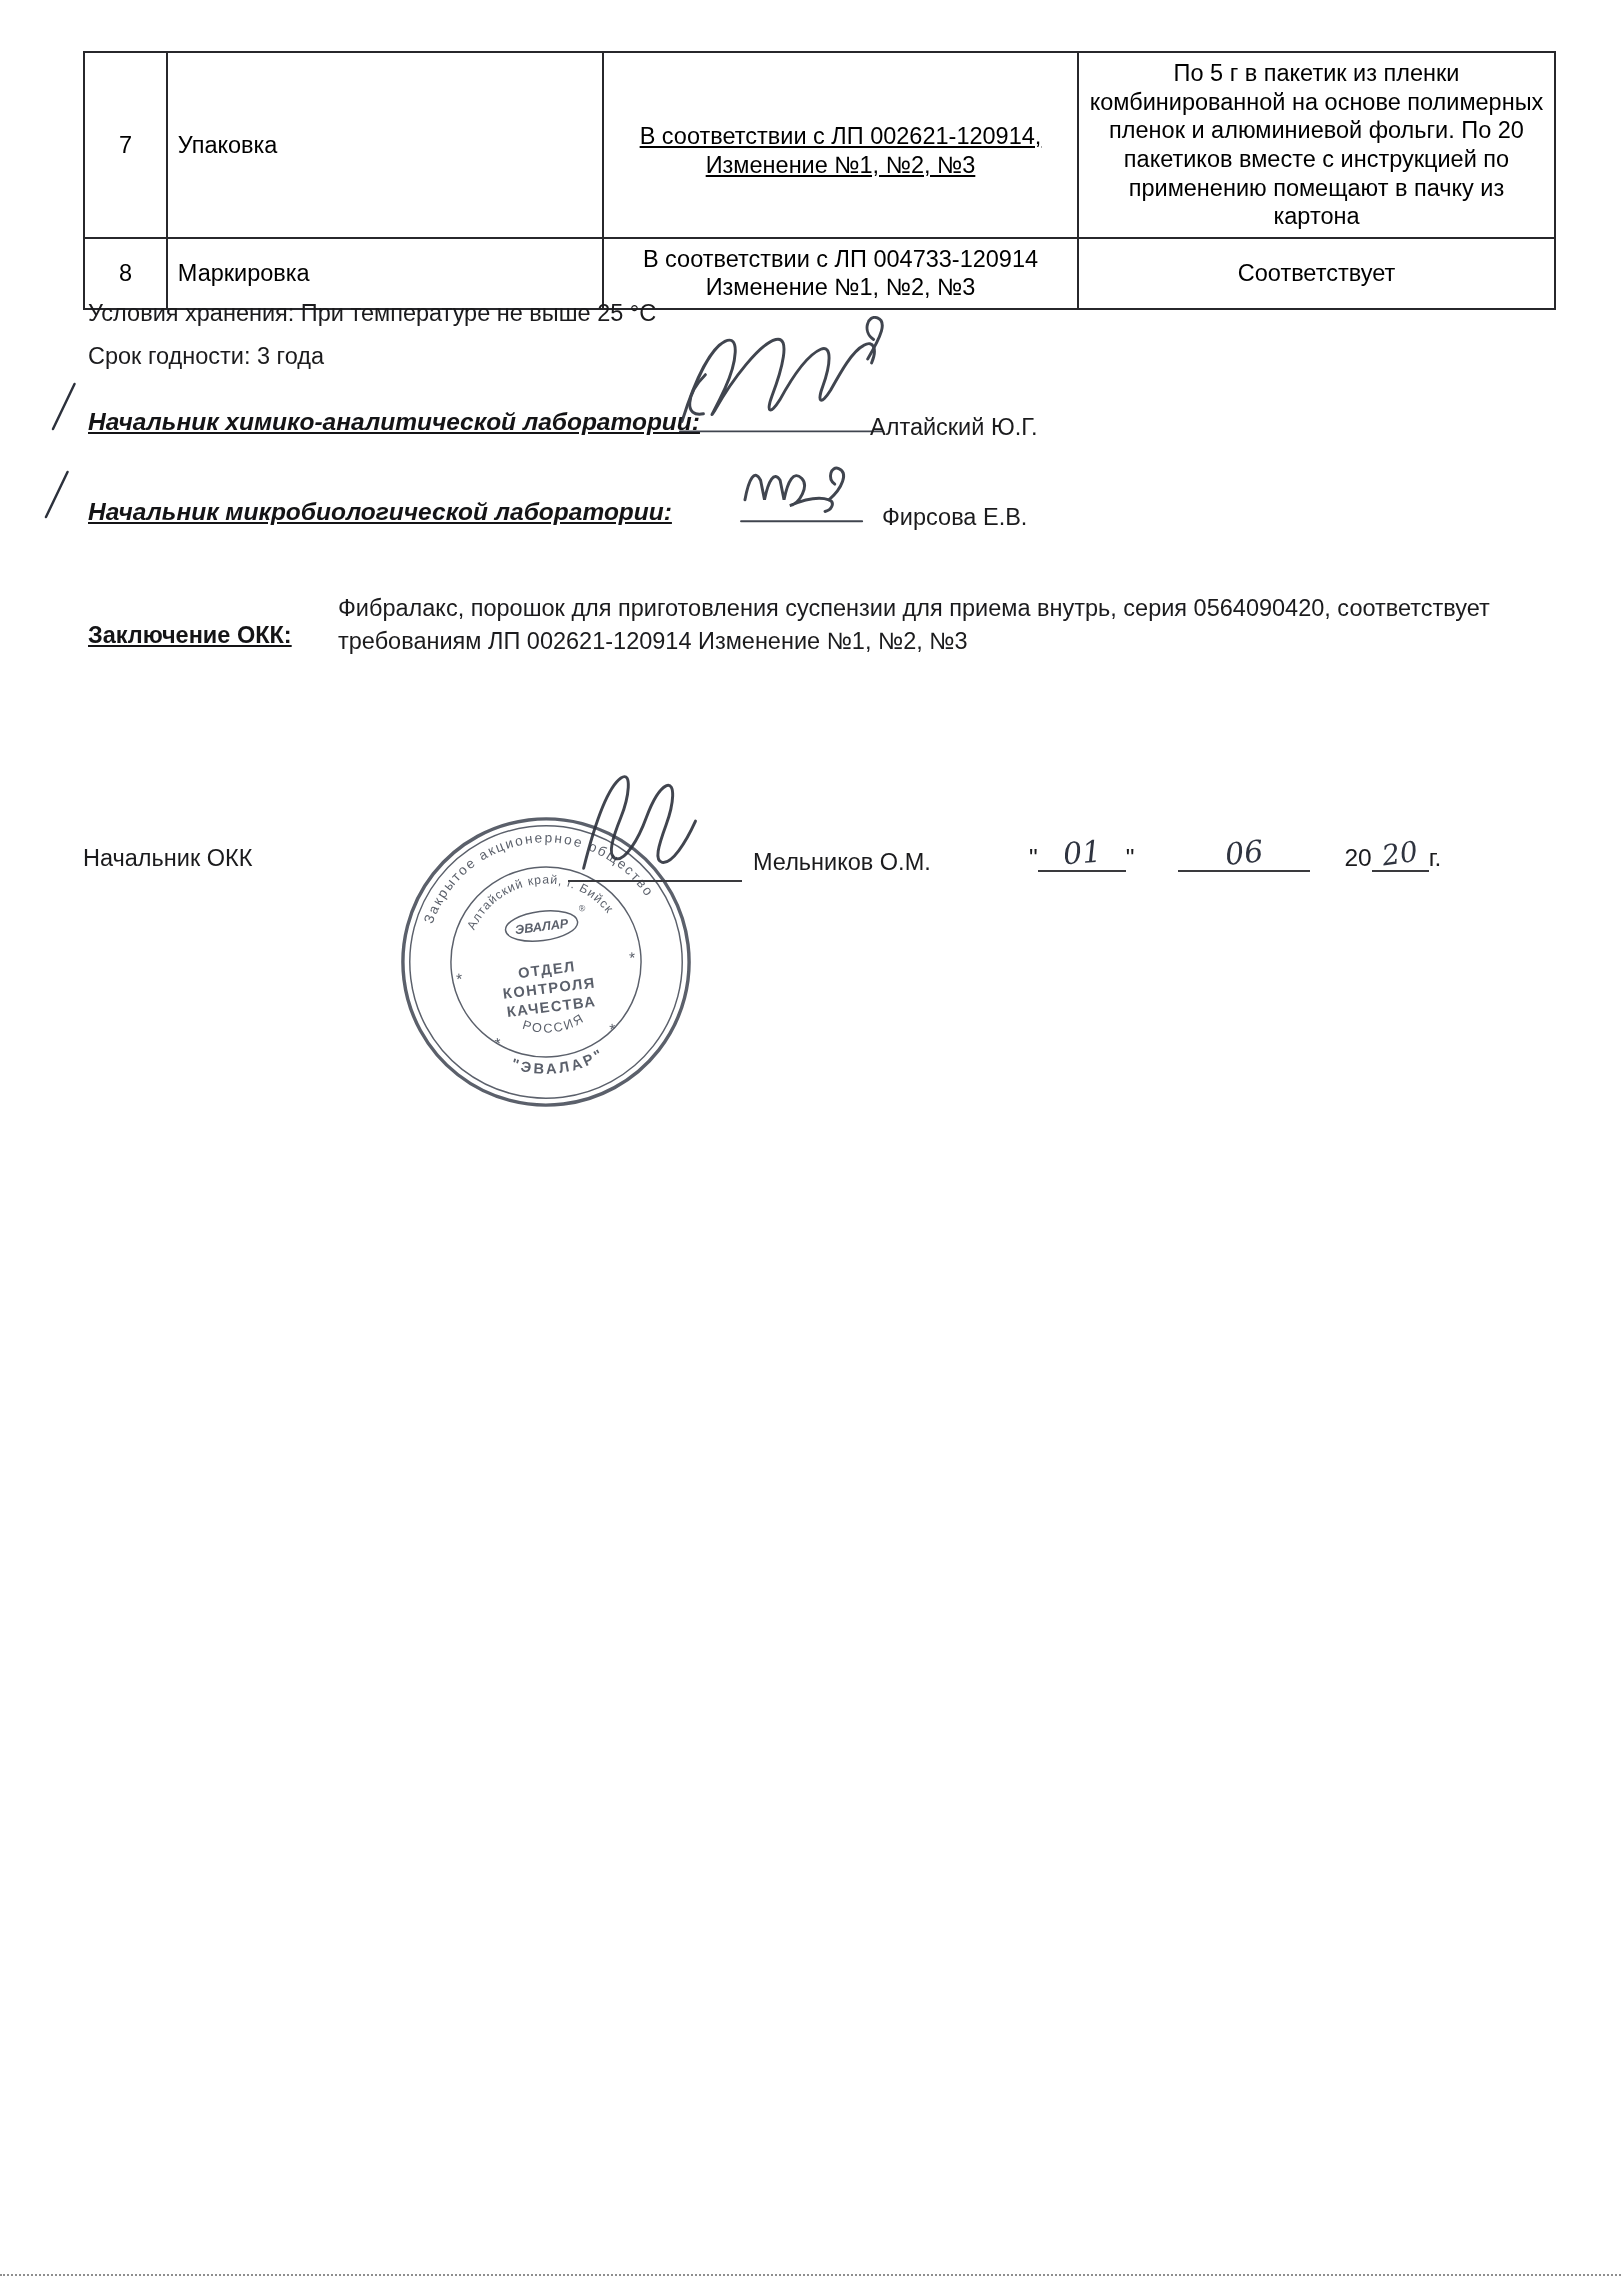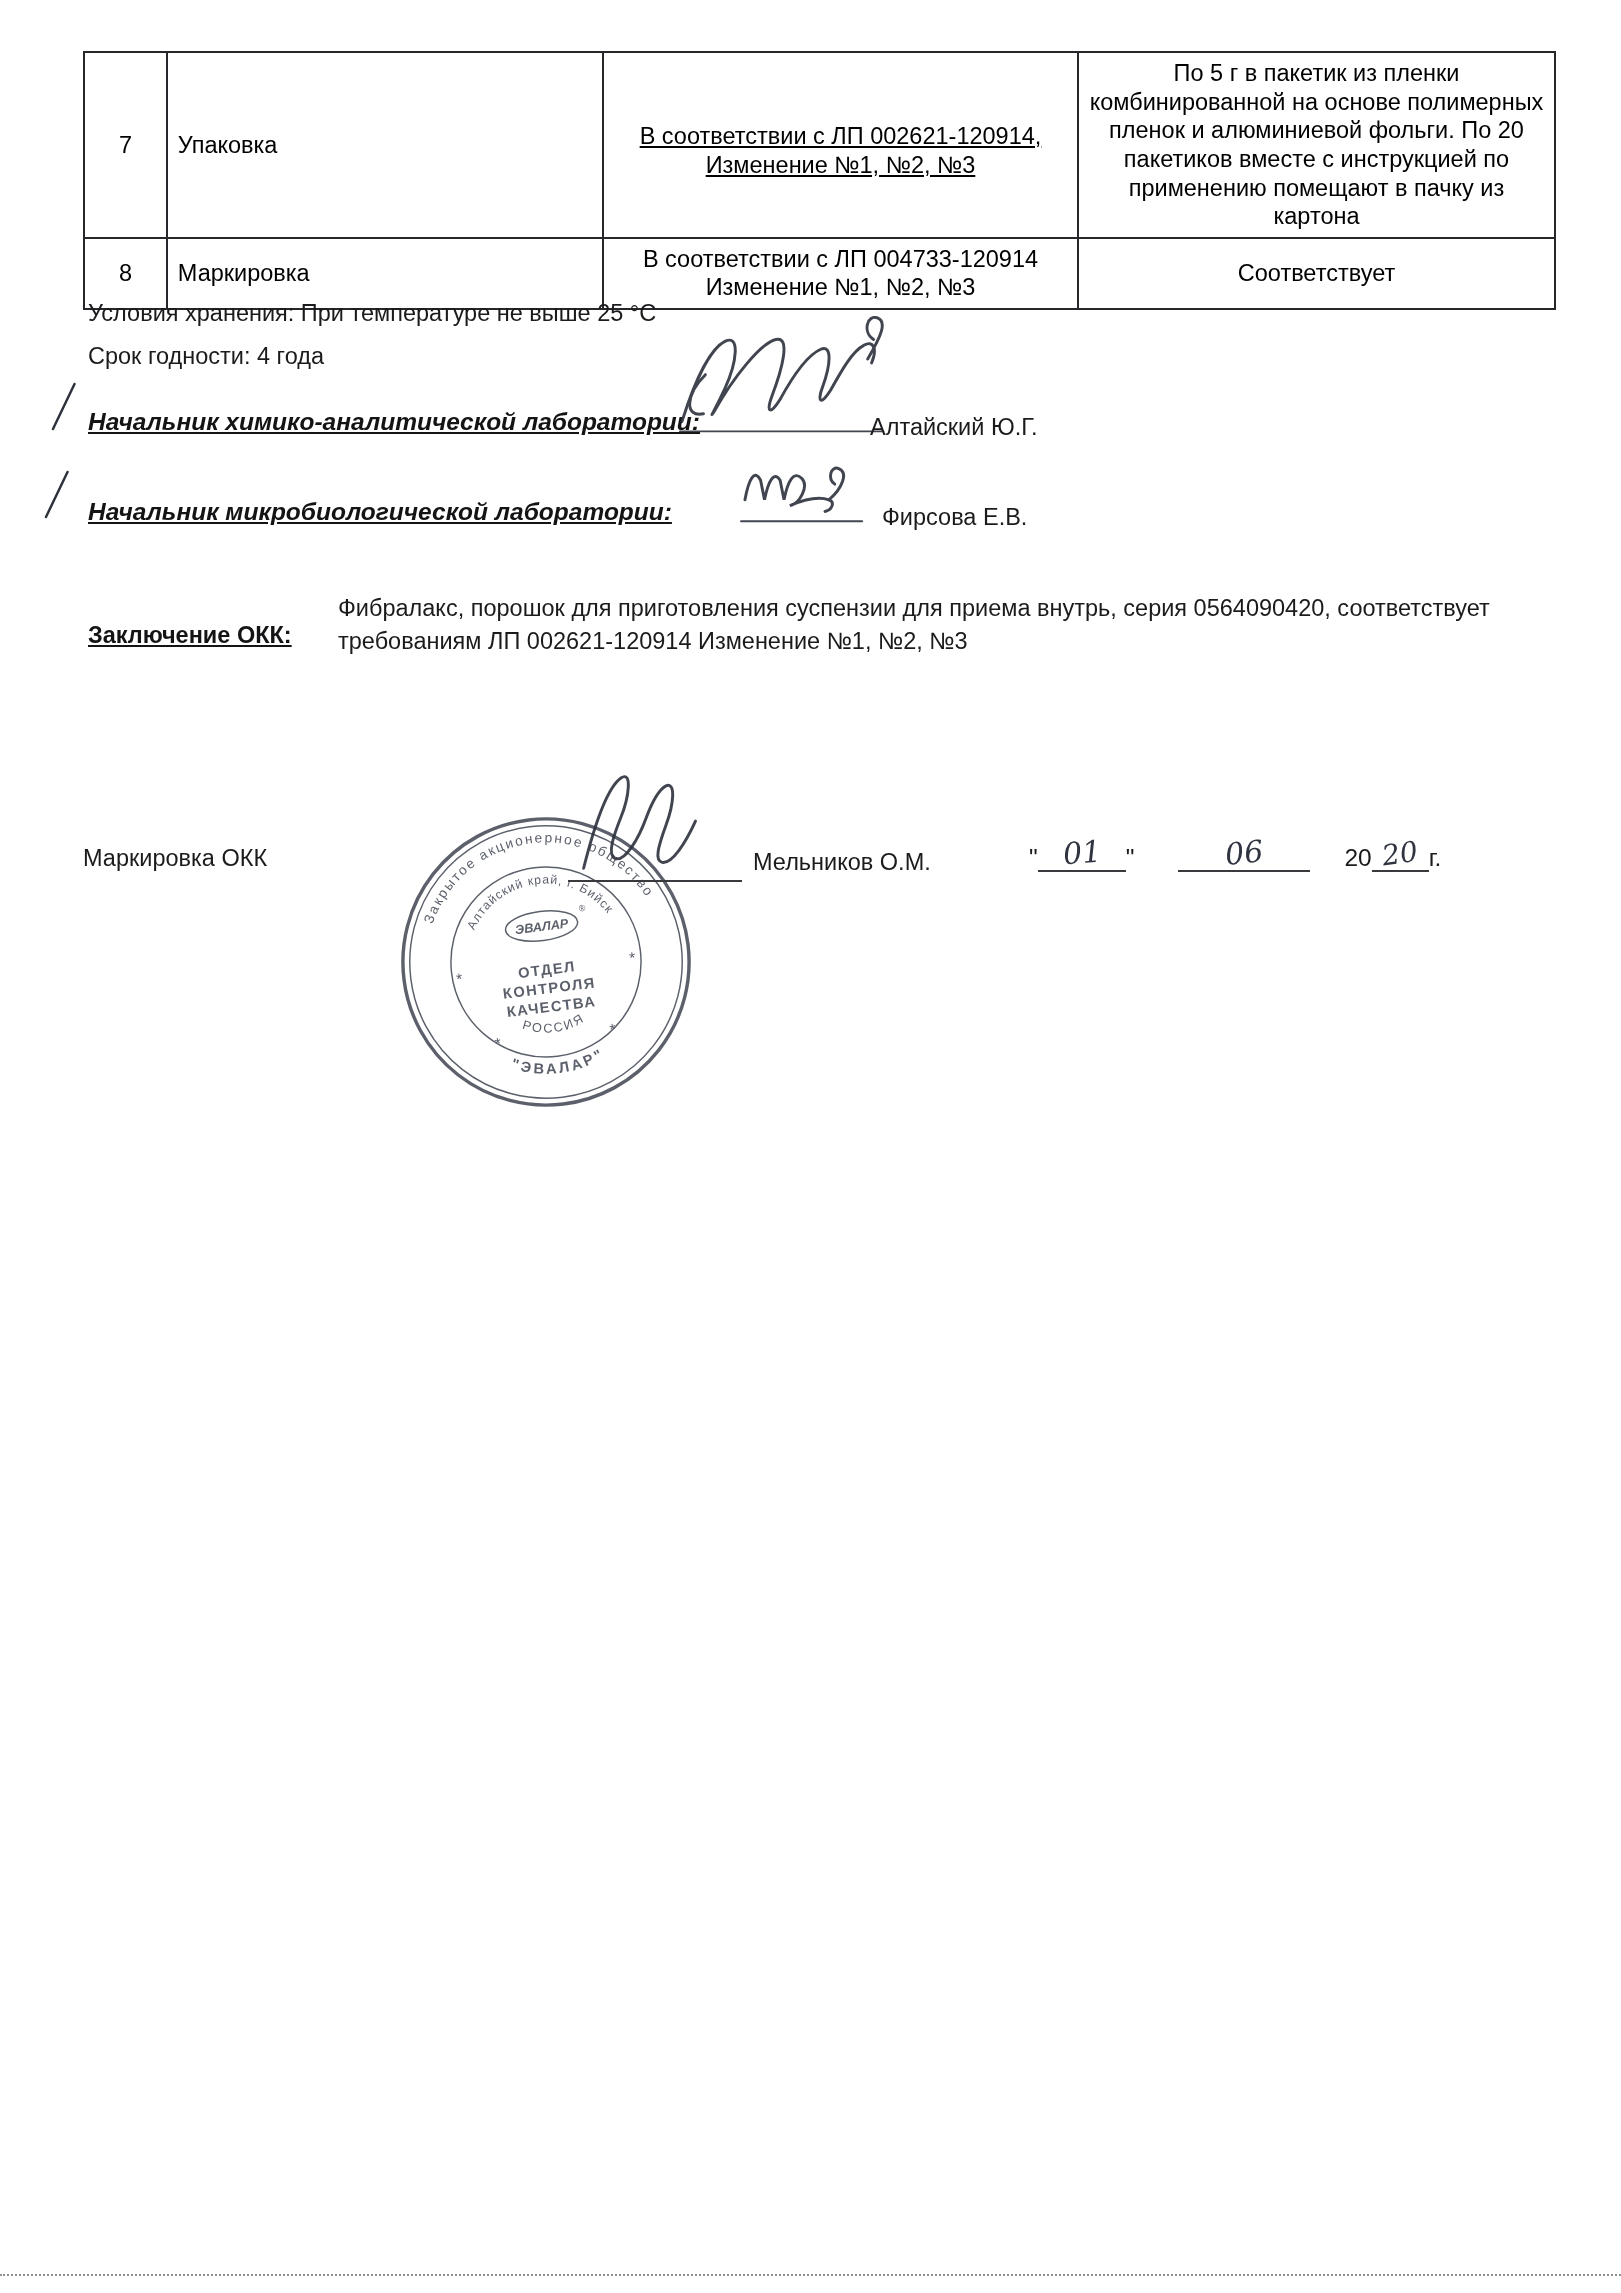--- a/index.html
+++ b/index.html
@@ -71,21 +71,21 @@
     <tr style="height:63px;">
       <td class="c-num">8</td>
       <td class="c-param">Маркировка</td>
       <td class="c-req">В соответствии с ЛП 004733-120914 Изменение №1, №2, №3</td>
       <td class="c-res">Соответствует</td>
     </tr>
   </tbody>
     </table>
 
   <div class="abs body-text" style="left:88px;top:300px;">Условия хранения: При температуре не выше 25 °С</div>
-  <div class="abs body-text" style="left:88px;top:343px;">Срок годности: 4 года</div>
+  <div class="abs body-text" style="left:88px;top:343px;">Срок годности: 3 года</div>
 
   <svg class="abs" style="left:51px;top:382px;" width="25.5" height="49" viewBox="0 0 26 50">
     <path d="M24 2 L2 48" stroke="#2c313c" stroke-width="2.5" fill="none" stroke-linecap="round"></path>
   </svg>
   <div class="abs sig-title" style="left:88px;top:408px;">Начальник химико-аналитической лаборатории:</div>
   <svg class="abs" style="left:676px;top:316px;" width="225" height="132" viewBox="0 0 230 135">
     <g stroke="#2c313c" stroke-width="3" fill="none" stroke-linecap="round" opacity="0.9">
       <path d="M 6 108 C 18 70 34 34 50 26 C 66 18 62 48 50 74 C 40 96 32 108 40 96 C 58 64 86 28 102 24 C 118 20 108 56 98 82 C 92 98 96 102 106 86 C 118 64 134 40 148 34 C 160 29 158 50 150 72 C 144 88 148 92 158 76 C 168 58 180 36 192 30 C 202 24 206 34 200 48"></path>
       <path d="M 30 60 C 10 80 8 104 28 100"></path>
       <path d="M 196 44 C 210 20 216 6 206 2 C 196 -2 190 16 202 24"></path>
@@ -103,21 +103,21 @@
       <path d="M 8 52 C 12 30 18 20 24 32 L 28 52 C 32 32 38 22 44 32 L 48 52 C 52 32 58 22 66 30 C 74 38 64 56 54 58 C 68 52 82 48 94 52 C 100 54 98 62 90 64"></path>
       <path d="M 94 52 C 108 40 114 24 104 20 C 96 17 92 30 100 36"></path>
       <path d="M 4 74 L 128 74" stroke-width="2"></path>
     </g>
   </svg>
   <div class="abs body-text" style="left:882px;top:504px;">Фирсова Е.В.</div>
 
   <div class="abs concl-label" style="left:88px;top:622px;">Заключение ОКК:</div>
   <div class="abs concl-text" style="left:338px;top:592px;width:1191px;">Фибралакс, порошок для приготовления суспензии для приема внутрь, серия 0564090420, соответствует требованиям  ЛП 002621-120914 Изменение №1, №2, №3</div>
 
-  <div class="abs body-text" style="left:83px;top:845px;">Маркировка ОКК</div>
+  <div class="abs body-text" style="left:83px;top:845px;">Начальник ОКК</div>
 
   <div class="abs stamp-wrap" style="left:399px;top:815px;width:294px;height:294px;">
     <svg width="294" height="294" viewBox="0 0 300 300">
       <defs>
         <path id="arcOT" d="M 28 150 A 122 122 0 1 1 272 150"></path>
         <path id="arcOB" d="M 36 150 A 114 114 0 0 0 264 150"></path>
         <path id="arcIT" d="M 70 150 A 80 80 0 1 1 230 150"></path>
         <path id="arcIB" d="M 78 150 A 72 72 0 0 0 222 150"></path>
       </defs>
       <g fill="none" stroke="#454b57">

